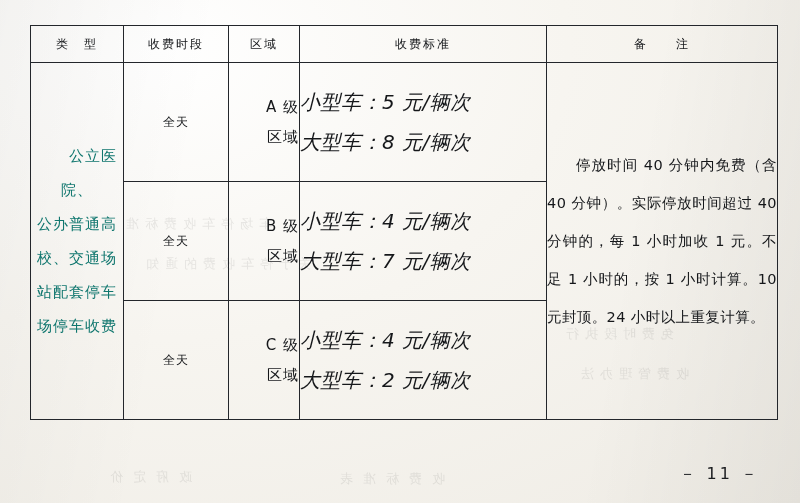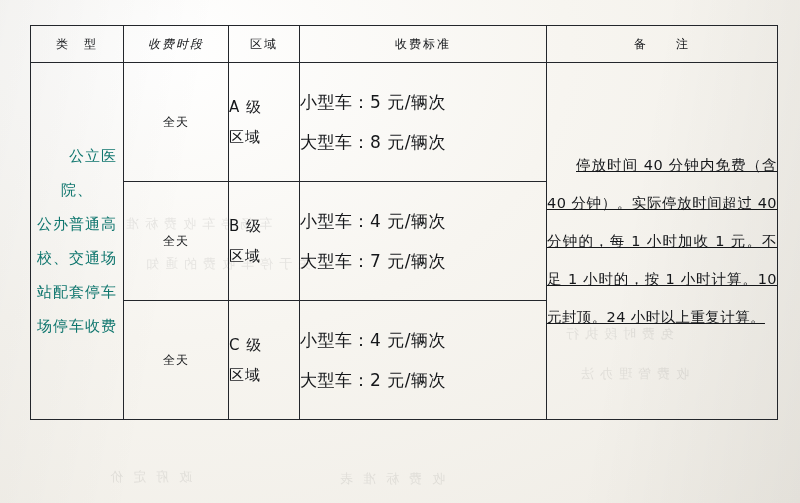--- a/index.html
+++ b/index.html
@@ -56,21 +56,21 @@
 
   
   .hdr {
     height: 36px;
     text-align: center;
     font-size: 12px;
     font-weight: bold;
     letter-spacing: 2px;
   }
   .hdr-type   { width: 92px; }
-  .hdr-period { width: 104px; font-style: italic; }
+  .hdr-period { width: 104px; }
   .hdr-zone   { width: 70px; }
   .hdr-std    { width: 246px; }
   .hdr-note   { width: 230px; }
 
   
   .type-cell {
     text-align: center;
     padding: 6px 4px;
   }
   .vert-text {
@@ -84,44 +84,45 @@
   }
 
   .period-cell {
     text-align: center;
     font-size: 12px;
     font-weight: bold;
     letter-spacing: 1px;
   }
 
   .zone-cell {
-    text-align: left;
+    text-align: right;
     font-size: 15px;
     line-height: 30px;
     letter-spacing: 1px;
     white-space: pre-line;
   }
 
   .std-cell {
     padding: 10px 0 10px 14px;
-    font-size: 17px;
+    font-size: 20px;
     line-height: 40px;
     letter-spacing: 0.5px;
+    font-style: italic;
   }
   .std-line { display: block; }
 
   .note-cell {
     padding: 10px 18px 10px 16px;
     font-size: 14.5px;
     line-height: 38px;
     letter-spacing: 0.4px;
     text-align: justify;
     vertical-align: middle;
   }
-  .note-indent { text-indent: 2em; display: block; text-decoration: underline; }
+  .note-indent { text-indent: 2em; display: block; }
 
   
   .bleed {
     position: absolute;
     color: rgba(60,60,60,0.10);
     font-size: 13px;
     letter-spacing: 6px;
     transform: scaleX(-1);
     pointer-events: none;
     user-select: none;
@@ -202,13 +203,14 @@
       <td class="zone-cell">C 级
 区域</td>
       <td class="std-cell">
         <span class="std-line">小型车：4 元/辆次</span>
         <span class="std-line">大型车：2 元/辆次</span>
       </td>
     </tr>
   </tbody>
     </table>
 
+  <div class="page-number">－ 11 －</div>
 </div>
 
 </body></html>

